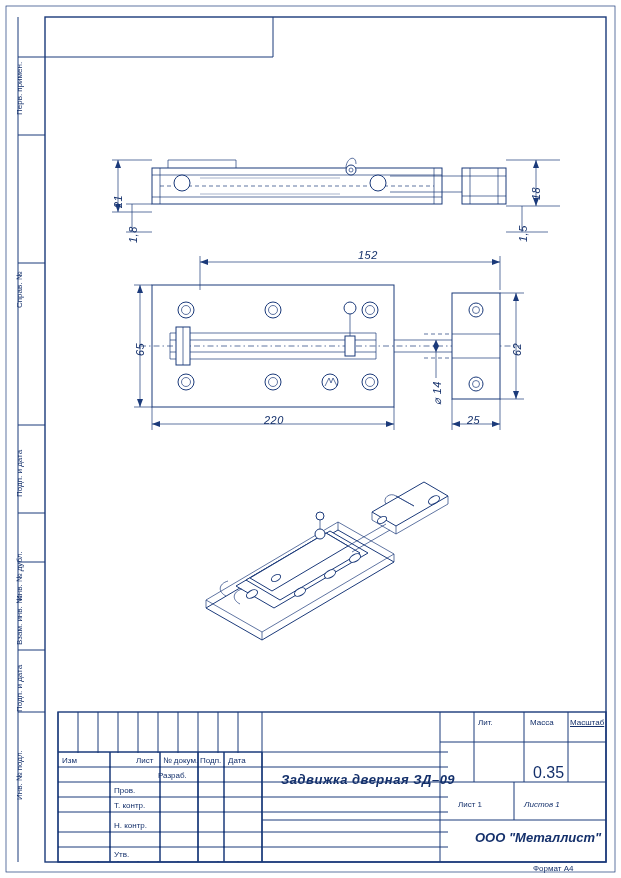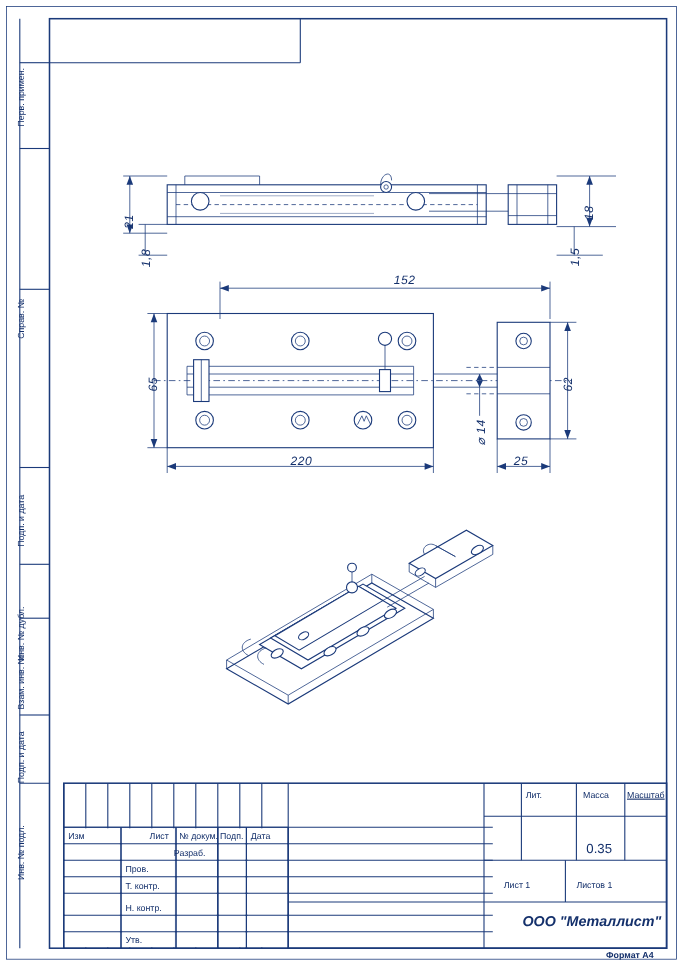--- a/index.html
+++ b/index.html
@@ -310,24 +310,25 @@
   <div class="txt tb" style="left:114px;top:786px;">Пров.</div>
   <div class="txt tb" style="left:114px;top:801px;">Т. контр.</div>
   <div class="txt tb" style="left:114px;top:821px;">Н. контр.</div>
   <div class="txt tb" style="left:114px;top:850px;">Утв.</div>
 
   <div class="txt tb" style="left:136px;top:756px;">Лист</div>
   <div class="txt tb" style="left:163px;top:756px;text-align:center;">№ докум.</div>
   <div class="txt tb" style="left:200px;top:756px;">Подп.</div>
   <div class="txt tb" style="left:228px;top:756px;">Дата</div>
 
+  <div class="txt title-main" style="left:281px;top:772px;">Задвижка дверная ЗД–09</div>
   <div class="txt company" style="left:475px;top:830px;">ООО  "Металлист"</div>
 
   <div class="txt tb" style="left:478px;top:718px;">Лит.</div>
   <div class="txt tb" style="left:530px;top:718px;">Масса</div>
   <div class="txt tb" style="left:570px;top:718px;text-decoration:underline;">Масштаб</div>
-  <div class="txt" style="left:533px;top:764px;font-size:12px;">0.35</div>
+  <div class="txt" style="left:533px;top:764px;font-size:16px;">0.35</div>
   <div class="txt tb" style="left:458px;top:800px;">Лист 1</div>
-  <div class="txt tb" style="left:524px;top:800px;">Листов 1</div>
-
-  <div class="txt tb" style="left:551px;top:864px;font-weight:bold;">Формат A4</div>
+  <div class="txt tb" style="left:524px;top:800px;font-style:italic;">Листов 1</div>
+
+  <div class="txt tb" style="left:533px;top:864px;font-weight:normal;">Формат A4</div>
 
 </div>
 
 </body></html>

